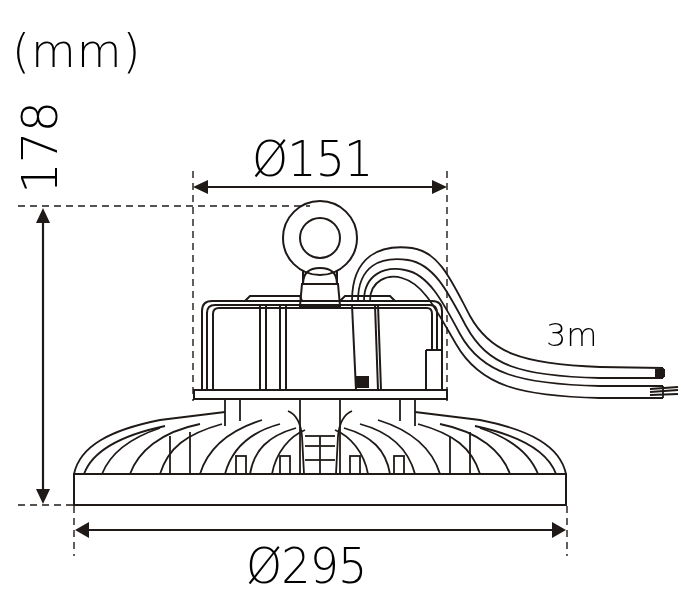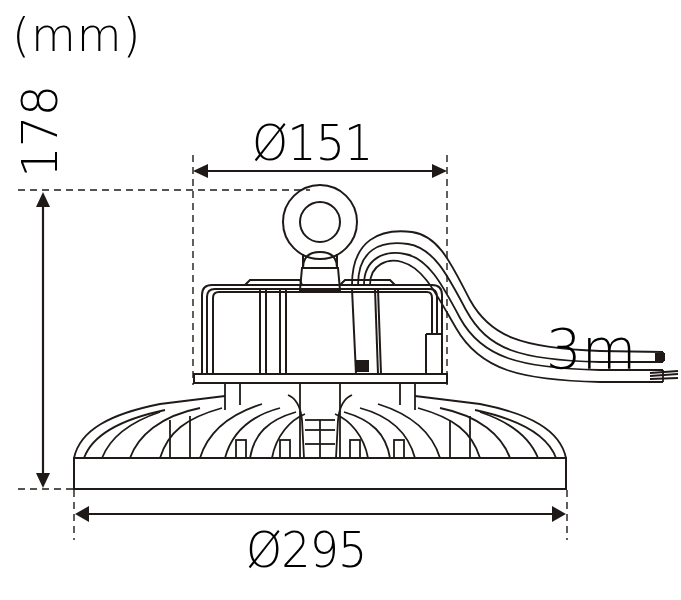--- a/index.html
+++ b/index.html
@@ -1,34 +1,34 @@
 <!DOCTYPE html>
 <html><head>
 <meta charset="utf-8">
 <style>
   html, body { margin: 0; padding: 0; background: #ffffff; }
   body { width: 681px; height: 600px; position: relative; overflow: hidden; }
-  #stage { position: absolute; left: 0; top: 0; width: 681px; height: 427px; }
+  #stage { position: absolute; left: 0; top: 16px; width: 681px; height: 427px; }
   .lbl {
     position: absolute;
     font-family: "DejaVu Sans", "Liberation Sans", sans-serif;
     color: #000;
     white-space: nowrap;
     line-height: 1;
     font-weight: 300;
   }
   .unit { left: 12px; top: 12px; font-size: 46px; letter-spacing: 1px; }
   .dim-top { left: 252px; top: 118px; font-size: 50px; letter-spacing: -1px; transform: scaleX(0.92); transform-origin: left top; }
   .dim-bottom { left: 246px; top: 525px; font-size: 50px; letter-spacing: -1px; transform: scaleX(0.92); transform-origin: left top; }
   .dim-height {
     left: 15px; top: 178px; font-size: 50px;
     transform: rotate(-90deg); transform-origin: left top;
     letter-spacing: -1px;
   }
-  .cable-len { left: 546px; top: 303px; font-size: 56px; margin-top: 18px; }
+  .cable-len { left: 546px; top: 303px; font-size: 32px; }
   svg .ln { stroke: #1f1a17; fill: none; }
   svg .dash { stroke: #1f1a17; stroke-width: 1.4; stroke-dasharray: 7 5; fill: none; }
   svg .arrow { fill: #1f1a17; }
 </style>
 </head>
 <body>
 
 <div id="stage">
 
   <svg width="681" height="600" viewBox="0 0 681 600">

